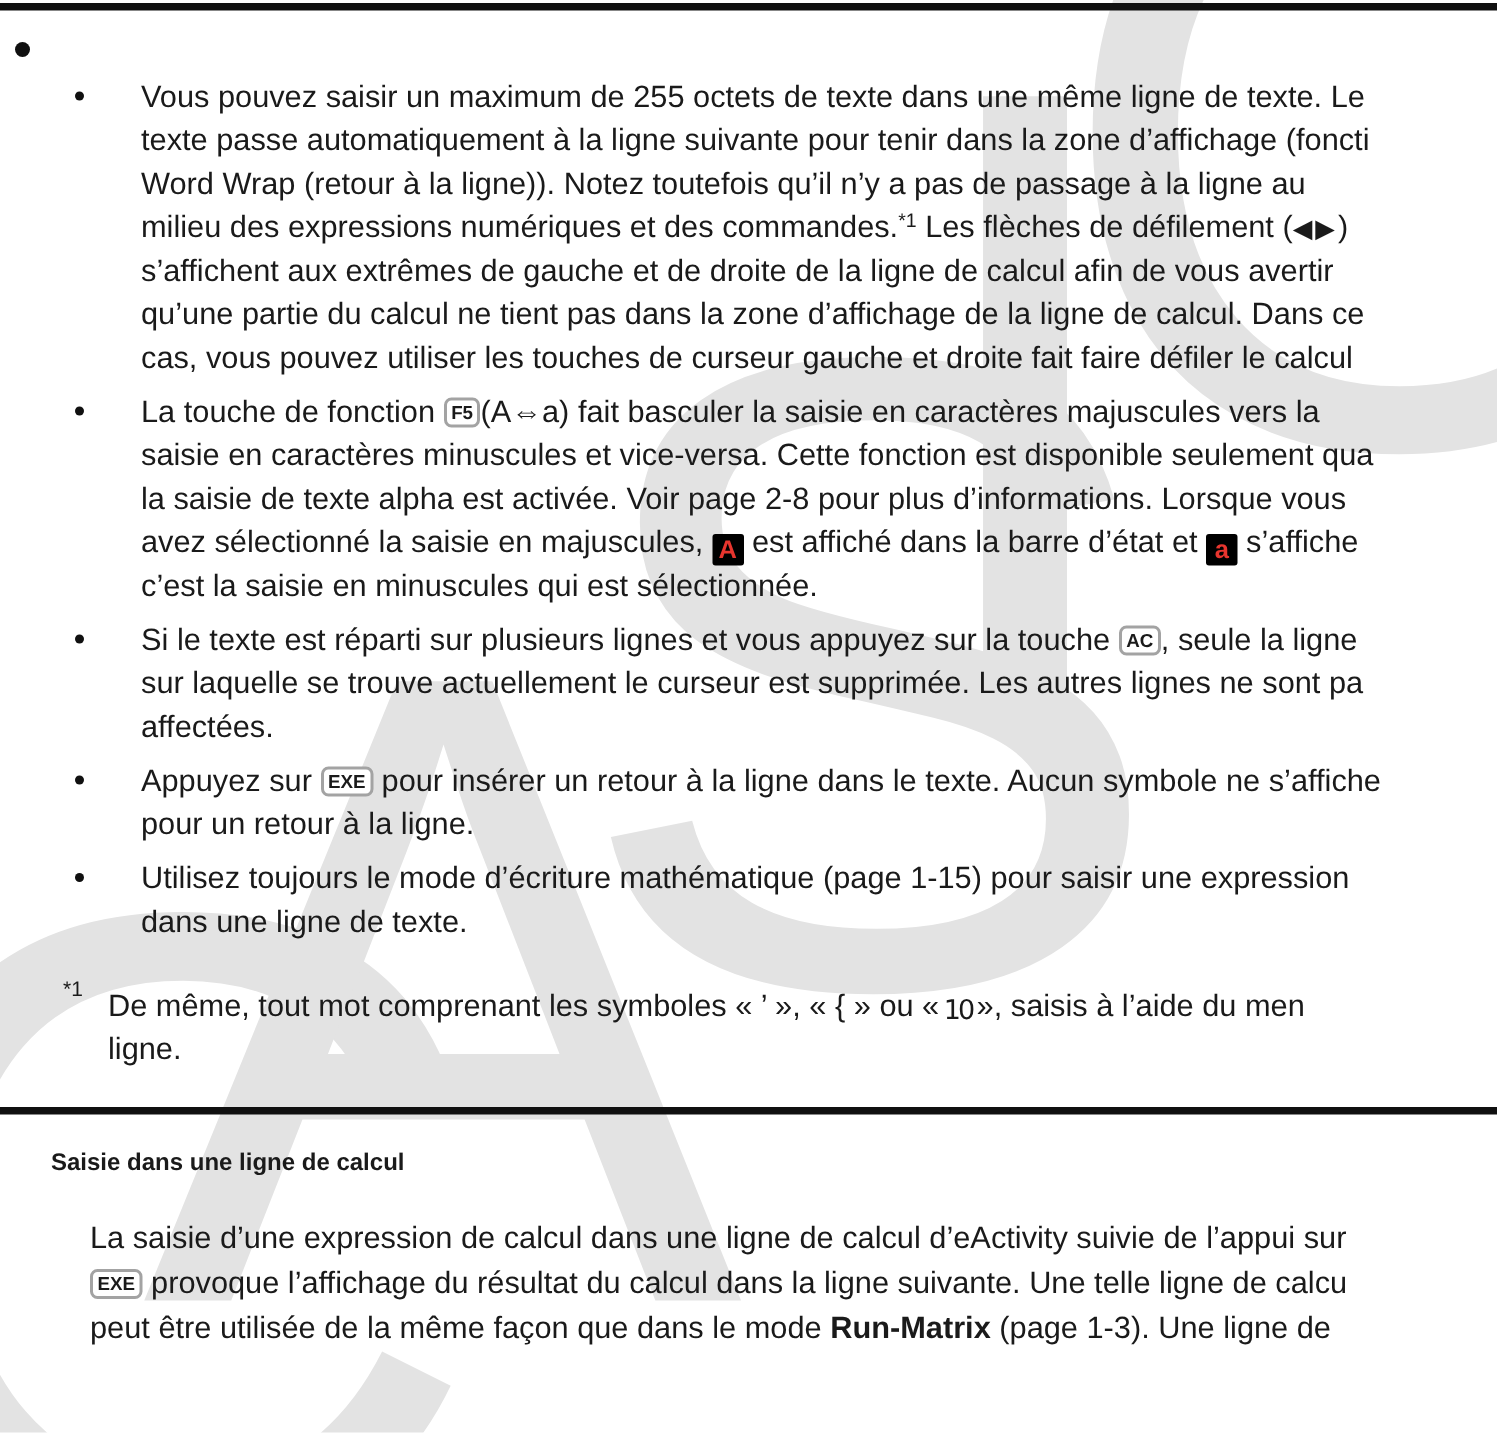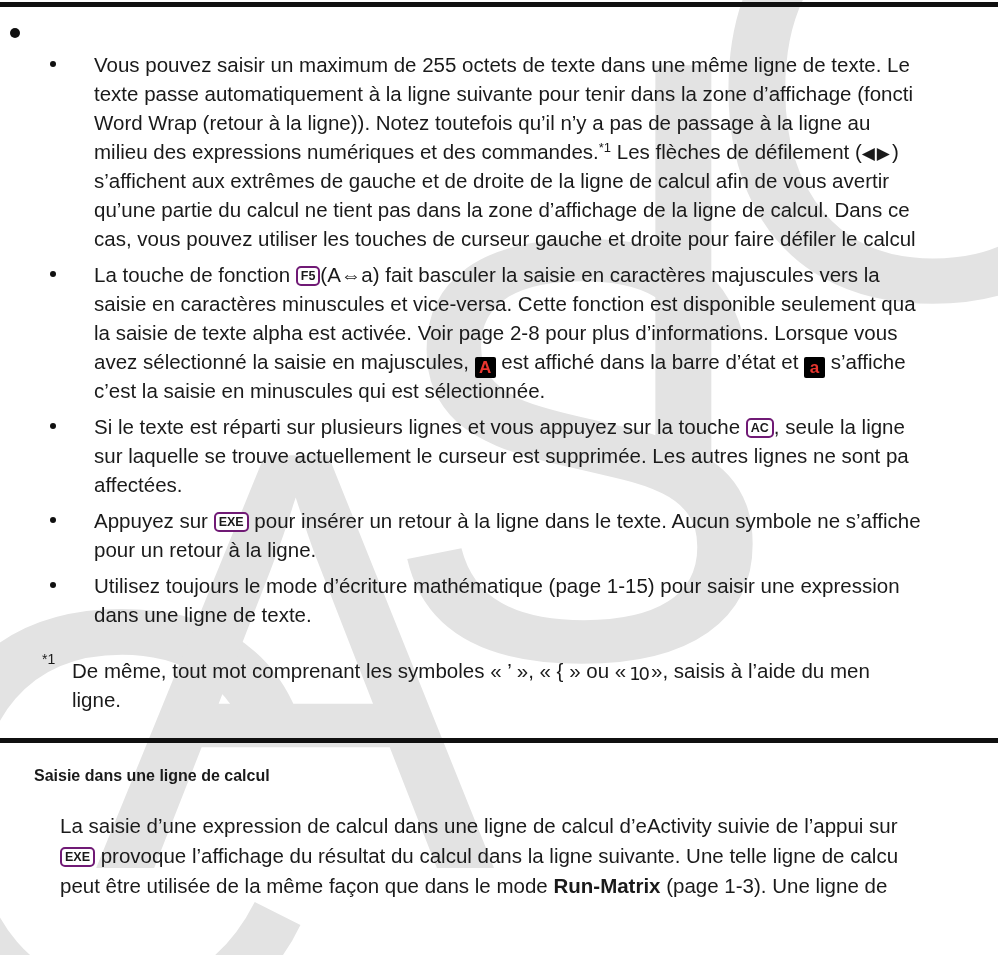--- a/index.html
+++ b/index.html
@@ -35,21 +35,21 @@
                   border-radius:50%;background:#101010;}
   .line{white-space:nowrap;line-height:29px;height:29px;font-size:20.5px;}
   
   .footnote{position:relative;padding-left:72px;margin-top:27px;}
   .fnmark{position:absolute;left:42px;top:-5px;font-size:14px;font-weight:400;}
   
   .h2{margin:19px 0 0 34px;font-size:16px;font-weight:700;line-height:28px;white-space:nowrap;}
   .para{padding-left:60px;margin-top:21px;}
   .para .line{line-height:30px;height:30px;}
   
-  .key{display:inline-block;border:2px solid #701a75;border-radius:5px;background:#fff;
+  .key{display:inline-block;border:2px solid #a3a3a3;border-radius:5px;background:#fff;
        font-size:12.5px;font-weight:700;line-height:16px;padding:0 3px;vertical-align:2px;
        font-family:"Liberation Sans",sans-serif;}
   .badge{display:inline-block;min-width:13px;background:#000;color:#e8352e;font-weight:700;
          font-size:17px;line-height:21px;padding:0 4px;text-align:center;vertical-align:-4px;
          border-radius:2px;}
   .arrows{font-size:17px;letter-spacing:2px;vertical-align:0px;}
   .fnref{font-size:13px;position:relative;top:-7px;vertical-align:baseline;}
   .exp10{font-family:"DejaVu Sans",sans-serif;font-weight:400;font-size:18px;
          letter-spacing:-2px;vertical-align:-2px;margin:0 3px;line-height:1;}
   b{font-weight:700;}
@@ -74,21 +74,21 @@
     </div>
 
     <div class="bullets" id="bullets1">
         <div class="bullet">
           <div class="line">Vous pouvez saisir un maximum de 255 octets de texte dans une même ligne de texte. Le</div>
           <div class="line">texte passe automatiquement à la ligne suivante pour tenir dans la zone d’affichage (foncti</div>
           <div class="line">Word Wrap (retour à la ligne)). Notez toutefois qu’il n’y a pas de passage à la ligne au</div>
           <div class="line">milieu des expressions numériques et des commandes.<sup class="fnref">*1</sup> Les flèches de défilement (<span class="arrows">◀▶</span>)</div>
           <div class="line">s’affichent aux extrêmes de gauche et de droite de la ligne de calcul afin de vous avertir</div>
           <div class="line">qu’une partie du calcul ne tient pas dans la zone d’affichage de la ligne de calcul. Dans ce</div>
-          <div class="line">cas, vous pouvez utiliser les touches de curseur gauche et droite pour faire défiler le calcul</div>
+          <div class="line">cas, vous pouvez utiliser les touches de curseur gauche et droite fait faire défiler le calcul</div>
         </div>
         <div class="bullet">
           <div class="line">La touche de fonction <span class="key">F5</span>(A⇔a) fait basculer la saisie en caractères majuscules vers la</div>
           <div class="line">saisie en caractères minuscules et vice-versa. Cette fonction est disponible seulement qua</div>
           <div class="line">la saisie de texte alpha est activée. Voir page 2-8 pour plus d’informations. Lorsque vous</div>
           <div class="line">avez sélectionné la saisie en majuscules, <span class="badge">A</span> est affiché dans la barre d’état et <span class="badge">a</span> s’affiche</div>
           <div class="line">c’est la saisie en minuscules qui est sélectionnée.</div>
         </div>
         <div class="bullet">
           <div class="line">Si le texte est réparti sur plusieurs lignes et vous appuyez sur la touche <span class="key">AC</span>, seule la ligne</div>

